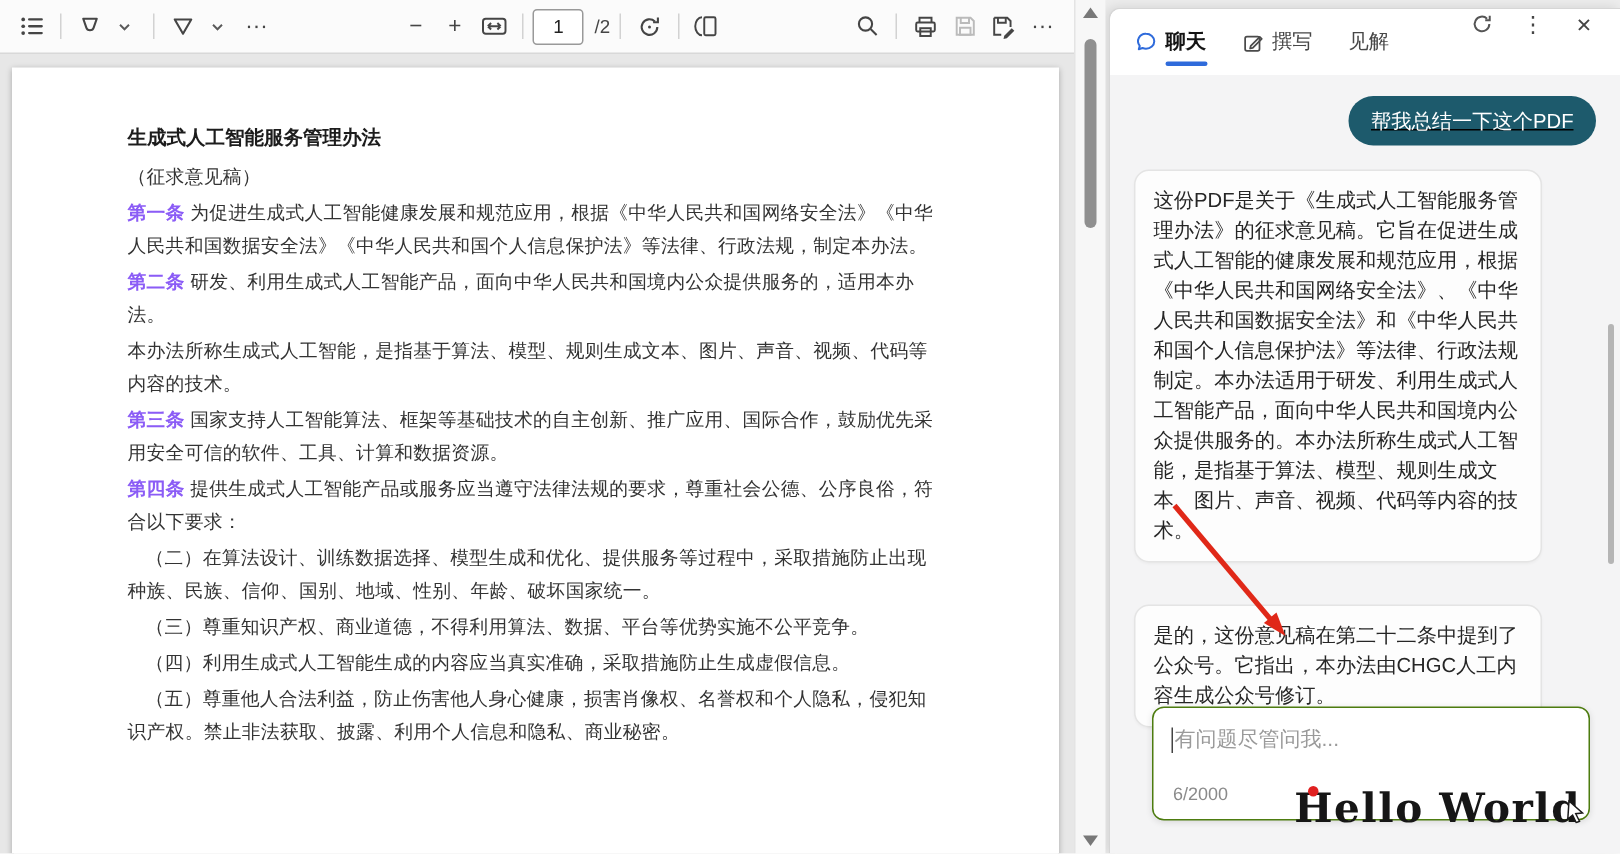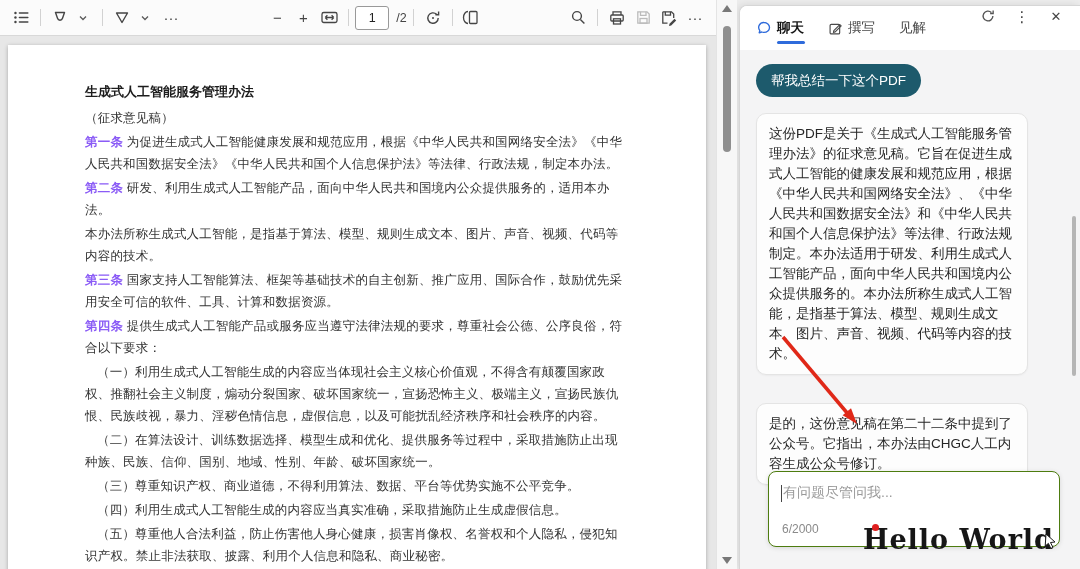--- a/index.html
+++ b/index.html
@@ -54,21 +54,21 @@
   .tab { position:relative; height:44px; display:flex; align-items:center; gap:5px;
     margin-right:24px; font-size:13.5px; color:#474747; cursor:default; }
   .tab.active { font-weight:bold; color:#141414; }
   .tab.active .tab-underline { position:absolute; bottom:6px; left:21px; width:28px; height:3px;
     border-radius:2px; background:#2f6bdb; }
   .chat-actions { margin-left:auto; display:flex; align-items:center; gap:14px; color:#555; }
   .abtn { width:20px; height:20px; display:flex; align-items:center; justify-content:center; }
 
   .chat-body { position:absolute; left:0; right:0; top:44px; bottom:0;
     background:#f4f4f5; padding:14px 16px 0; }
-  .msg-user { display:flex; margin-bottom:16px; }
+  .msg-user { display:flex; justify-content:flex-end; margin-bottom:16px;text-decoration:underline; }
   .bubble-user { background:#1d5a6c; color:#fff; font-size:13.5px; line-height:19px;
     padding:7px 15px; border-radius:17px; max-width:280px; }
   .msg-ai { margin-bottom:28px; display:flex; }
   .bubble-ai { background:#fdfdfd; border:1px solid #e4e4e4; border-radius:10px;
     padding:10px 12px; font-size:13.5px; line-height:20px; color:#262626;
     max-width:272px; box-shadow:0 1px 2px rgba(0,0,0,.04); }
 
   .chat-scroll { position:absolute; right:4px; top:210px; width:4px; height:160px;
     background:#b5b5b5; border-radius:2px; }
 
@@ -207,21 +207,20 @@
     <div class="page">
       <div class="doc">
         <div class="doc-title">生成式人工智能服务管理办法</div>
         <p class="para">（征求意见稿）</p>
         <div>
             <p class="para"><span class="lead">第一条 </span>为促进生成式人工智能健康发展和规范应用，根据《中华人民共和国网络安全法》《中华人民共和国数据安全法》《中华人民共和国个人信息保护法》等法律、行政法规，制定本办法。</p>
             <p class="para"><span class="lead">第二条 </span>研发、利用生成式人工智能产品，面向中华人民共和国境内公众提供服务的，适用本办法。</p>
             <p class="para">本办法所称生成式人工智能，是指基于算法、模型、规则生成文本、图片、声音、视频、代码等内容的技术。</p>
             <p class="para"><span class="lead">第三条 </span>国家支持人工智能算法、框架等基础技术的自主创新、推广应用、国际合作，鼓励优先采用安全可信的软件、工具、计算和数据资源。</p>
             <p class="para"><span class="lead">第四条 </span>提供生成式人工智能产品或服务应当遵守法律法规的要求，尊重社会公德、公序良俗，符合以下要求：</p>
-            <p class="para indent">（一）利用生成式人工智能生成的内容应当体现社会主义核心价值观，不得含有颠覆国家政权、推翻社会主义制度，煽动分裂国家、破坏国家统一，宣扬恐怖主义、极端主义，宣扬民族仇恨、民族歧视，暴力、淫秽色情信息，虚假信息，以及可能扰乱经济秩序和社会秩序的内容。</p>
             <p class="para indent">（二）在算法设计、训练数据选择、模型生成和优化、提供服务等过程中，采取措施防止出现种族、民族、信仰、国别、地域、性别、年龄、破坏国家统一。</p>
             <p class="para indent">（三）尊重知识产权、商业道德，不得利用算法、数据、平台等优势实施不公平竞争。</p>
             <p class="para indent">（四）利用生成式人工智能生成的内容应当真实准确，采取措施防止生成虚假信息。</p>
             <p class="para indent">（五）尊重他人合法利益，防止伤害他人身心健康，损害肖像权、名誉权和个人隐私，侵犯知识产权。禁止非法获取、披露、利用个人信息和隐私、商业秘密。</p>
           </div>
       </div>
     </div>
   </div>
 
   <div class="vscroll">

